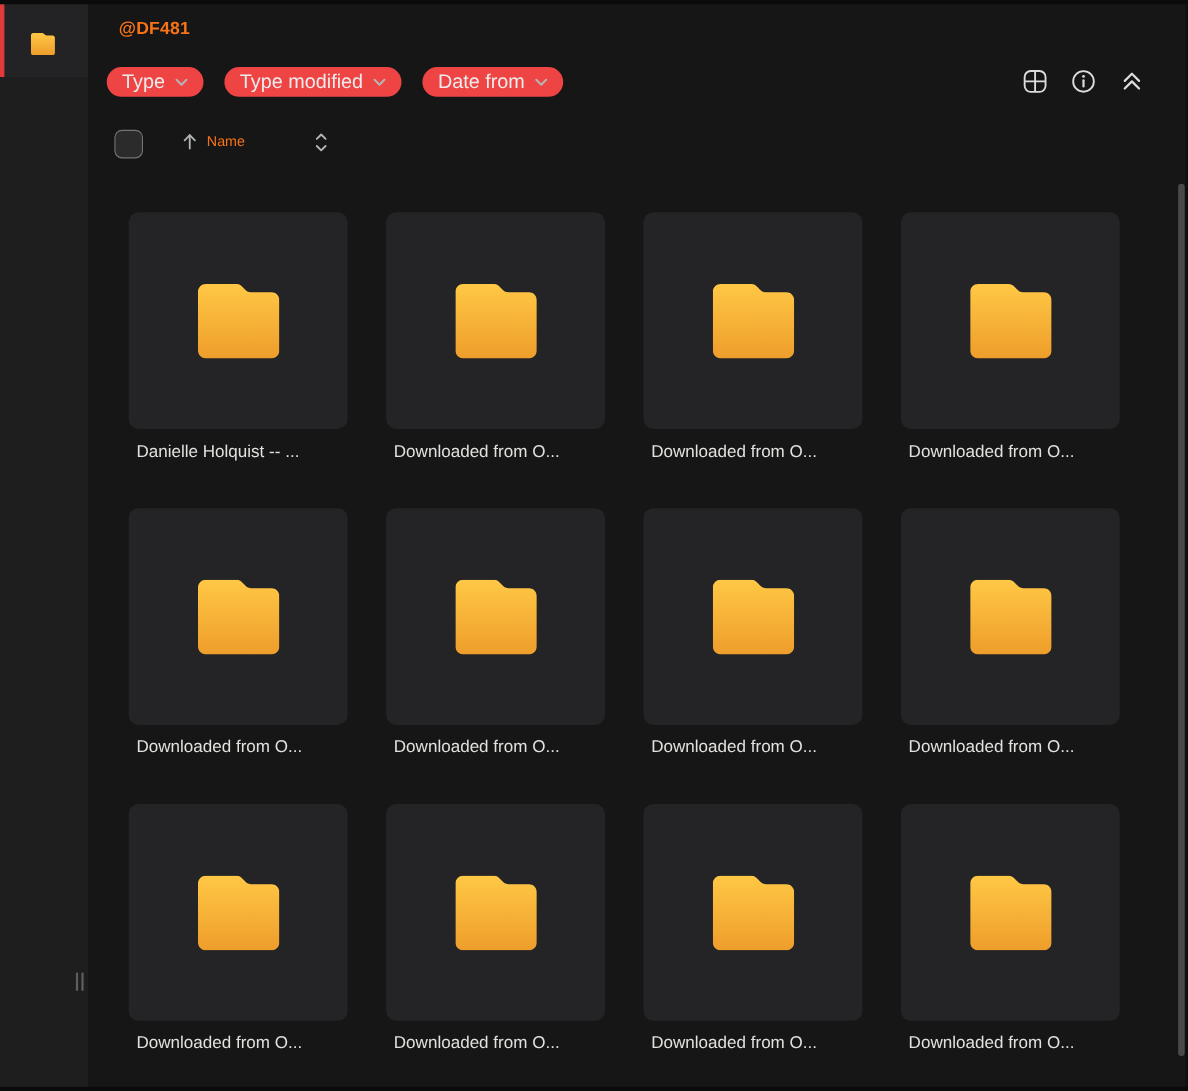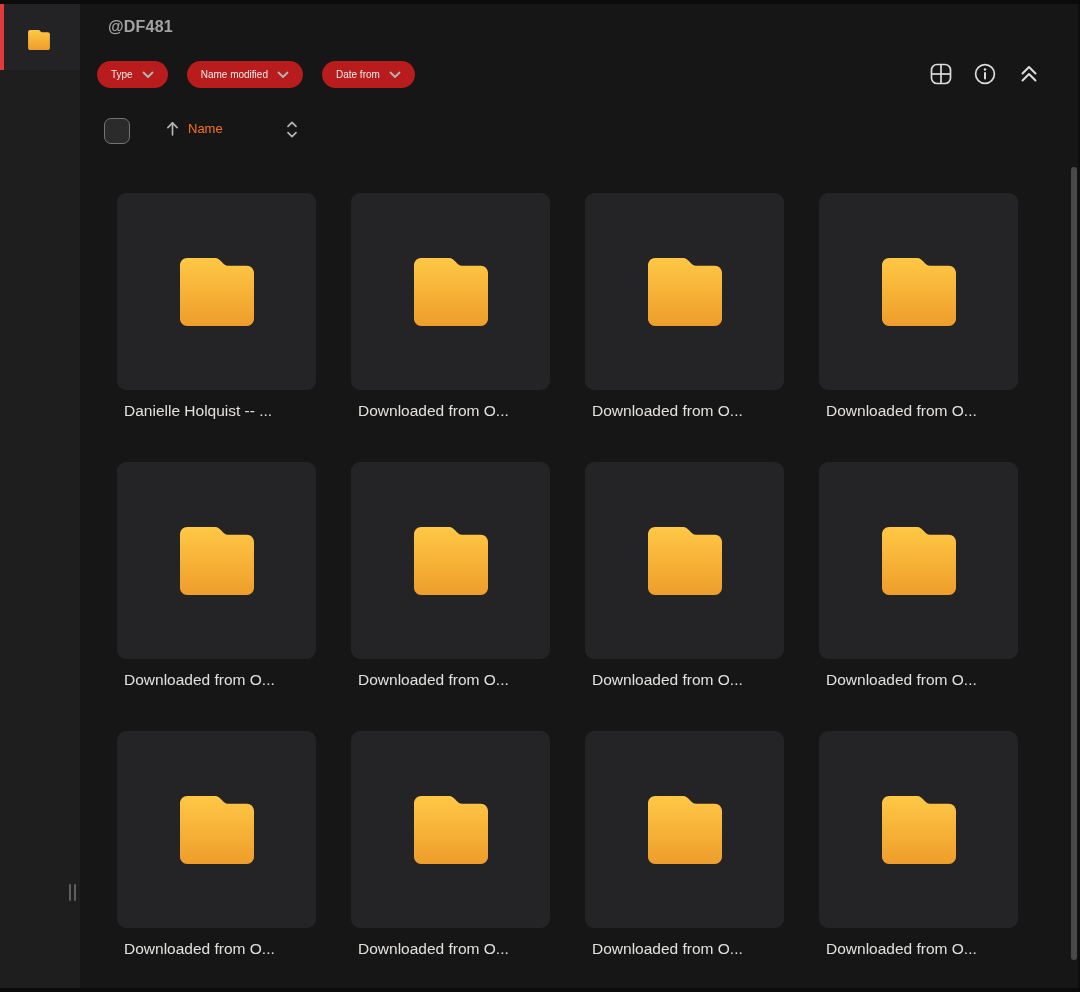--- a/index.html
+++ b/index.html
@@ -16,25 +16,25 @@
   .side-item{position:relative;height:66px;background:#232224;cursor:pointer;}
   .side-accent{position:absolute;left:0;top:0;width:4px;height:100%;background:#e03a3a;}
   .side-folder{position:absolute;left:28px;top:26px;width:22px;height:20px;}
   .resize-handle{position:absolute;right:4px;top:880px;display:flex;gap:3px;cursor:col-resize;}
   .resize-handle i{display:block;width:2px;height:17px;background:#5e5e5e;border-radius:1px;}
 
   
   .main{position:relative;flex:1;background:#161617;}
   .right-edge{position:absolute;right:0;top:0;width:2px;height:100%;background:#0e0e0e;}
 
-  .page-title{position:absolute;left:28px;top:14px;font-size:16px;font-weight:700;color:#a3a3a3;letter-spacing:.2px;}
+  .page-title{position:absolute;left:28px;top:14px;font-size:16px;font-weight:700;color:#f97316;letter-spacing:.2px;}
 
   .filters{position:absolute;left:17px;top:57px;display:flex;gap:19px;}
   .chip{height:27px;display:inline-flex;align-items:center;gap:9px;padding:0 14px;
-        background:#b91c1c;border-radius:14px;color:#ececec;font-size:10px;cursor:pointer;white-space:nowrap;}
+        background:#ef4444;border-radius:14px;color:#ececec;font-size:18px;cursor:pointer;white-space:nowrap;}
   .chip svg{flex:none;margin-top:1px;}
 
   .actions{position:absolute;top:59px;right:40px;display:flex;gap:22px;align-items:center;}
   .icon-btn{width:22px;height:22px;cursor:pointer;display:block;background:none;border:none;padding:0;}
 
   .checkbox{position:absolute;left:24px;top:114px;width:26px;height:26px;box-sizing:border-box;
             border:1.6px solid #747476;border-radius:7px;background:#2b2b2c;cursor:pointer;}
   .sort-by{position:absolute;left:86px;top:116px;display:flex;align-items:center;gap:9px;cursor:pointer;}
   .sort-by .sort-label{font-size:13px;color:#f97316;}
   .unfold{position:absolute;left:206px;top:116px;cursor:pointer;}
@@ -84,21 +84,21 @@
     <div class="page-title">@DF481</div>
 
     <div class="filters">
       <div class="chip">
         <span>Type</span>
         <svg width="12" height="8" viewBox="0 0 12 8">
           <polyline points="1.5,1.5 6,6 10.5,1.5" fill="none" stroke="#b5b5b5" stroke-width="1.8" stroke-linecap="round" stroke-linejoin="round"></polyline>
         </svg>
       </div>
       <div class="chip">
-        <span>Name modified</span>
+        <span>Type modified</span>
         <svg width="12" height="8" viewBox="0 0 12 8">
           <polyline points="1.5,1.5 6,6 10.5,1.5" fill="none" stroke="#b5b5b5" stroke-width="1.8" stroke-linecap="round" stroke-linejoin="round"></polyline>
         </svg>
       </div>
       <div class="chip">
         <span>Date from</span>
         <svg width="12" height="8" viewBox="0 0 12 8">
           <polyline points="1.5,1.5 6,6 10.5,1.5" fill="none" stroke="#b5b5b5" stroke-width="1.8" stroke-linecap="round" stroke-linejoin="round"></polyline>
         </svg>
       </div>

